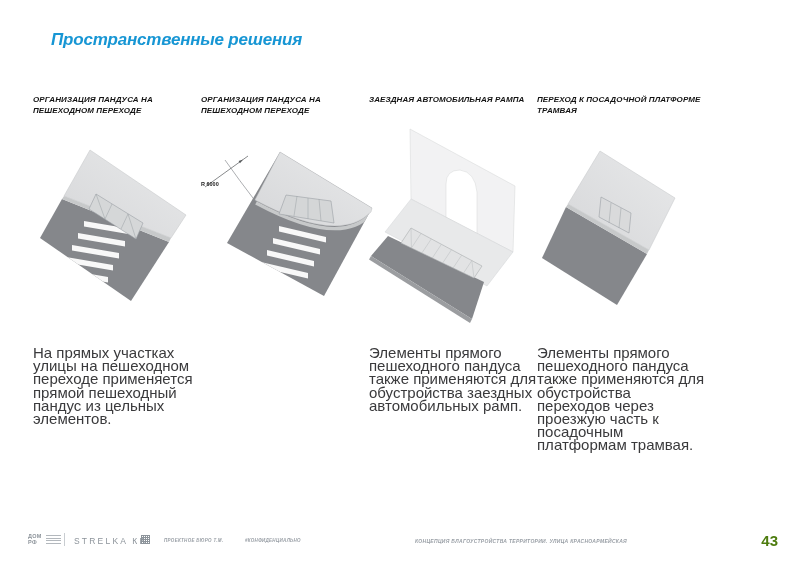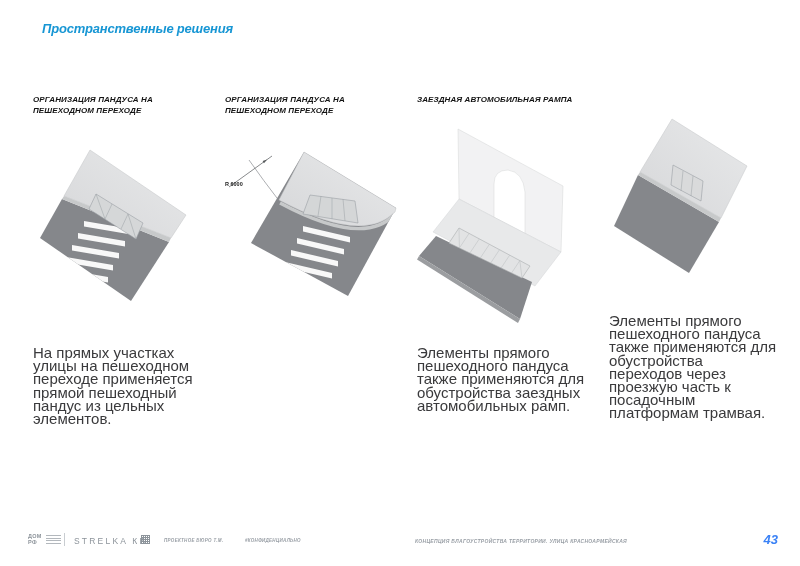--- a/index.html
+++ b/index.html
@@ -1,37 +1,37 @@
 <!DOCTYPE html>
 <html><head>
 <meta charset="utf-8">
 <style>
   html,body{margin:0;padding:0;background:#ffffff;}
   body{width:800px;height:566px;font-family:"Liberation Sans",sans-serif;position:relative;overflow:hidden;}
   .slide{position:absolute;inset:0;background:#ffffff;}
-  .title{position:absolute;left:35px;top:14px;margin:7px;font-size:13px;font-weight:bold;font-style:italic;color:#1796d4;letter-spacing:-0.2px;}
-  .cols{position:absolute;left:33px;top:94px;width:744px;display:grid;grid-template-columns:repeat(4,168px);column-gap:24px;}
+  .title{position:absolute;left:35px;top:14px;margin:16px;font-size:17px;font-weight:bold;font-style:italic;color:#1796d4;letter-spacing:-0.2px;}
+  .cols{position:absolute;left:33px;top:94px;width:744px;display:grid;grid-template-columns:repeat(4,168px);}
   .col{position:relative;}
   .col h2{margin:0;height:32px;font-size:8px;line-height:11px;font-weight:bold;font-style:italic;color:#131313;letter-spacing:0.1px;text-transform:uppercase;width:178px;}
   .col svg{display:block;margin-top:0;}
   .col p{margin:8px 0 0 0;font-size:15px;line-height:13.2px;color:#3a3a3c;width:170px;}
   .footer{position:absolute;left:0;top:528px;width:800px;height:30px;}
   .domrf{position:absolute;left:28px;top:6px;width:15px;color:#8c939a;font-weight:bold;font-size:5.5px;line-height:5.5px;letter-spacing:0.3px;}
   .fineprint{position:absolute;left:46px;top:7px;width:15px;}
   .fineprint i{display:block;height:1px;background:#b3b8bd;margin-bottom:1.6px;}
   .fdivider{position:absolute;left:64px;top:5px;width:1px;height:13px;background:#c9cdd1;}
   .strelka{position:absolute;left:74px;top:8px;font-size:8.5px;font-weight:500;letter-spacing:2.2px;color:#8c939a;}
   .qr{position:absolute;left:141px;top:7px;width:9px;height:9px;
       background-image:repeating-linear-gradient(0deg,#8c939a 0 1px,transparent 1px 2px),
                        repeating-linear-gradient(90deg,#8c939a 0 1px,transparent 1px 2px);}
   .tinycap{position:absolute;top:10px;font-size:4.5px;font-weight:bold;font-style:italic;color:#989ea5;letter-spacing:0.3px;white-space:nowrap;}
   .cap1{left:164px;}
   .cap2{left:245px;}
   .cap3{left:415px;font-size:5px;}
-  .pagenum{position:absolute;right:22px;top:4px;font-size:13px;font-weight:bold;font-style:italic;color:#3b82f6;}
+  .pagenum{position:absolute;right:22px;top:4px;font-size:15px;font-weight:bold;color:#4d7c0f;}
 </style>
 </head>
 <body>
 
 <div class="slide">
 
   <h1 class="title">Пространственные решения</h1>
 
   <div class="cols">
 
@@ -120,20 +120,21 @@
           <line x1="92.7" y1="129.1" x2="84.1" y2="142" stroke="#b9bcbe" stroke-width="0.5"></line>
           <line x1="102.8" y1="134.6" x2="94.6" y2="147" stroke="#b9bcbe" stroke-width="0.5"></line>
           <line x1="42" y1="102" x2="42.4" y2="122" stroke="#b9bcbe" stroke-width="0.5"></line>
           <line x1="102.8" y1="134.6" x2="105" y2="152" stroke="#b9bcbe" stroke-width="0.5"></line>
         </g>
       </svg>
       <p>Элементы прямого пешеходного пандуса также применяются для обустройства заездных автомобильных рамп.</p>
     </section>
 
     <section class="col">
+      <h2>ПЕРЕХОД К ПОСАДОЧНОЙ ПЛАТФОРМЕ ТРАМВАЯ</h2>
       <svg width="178" height="212" viewBox="0 0 178 212">
         <defs>
           <linearGradient id="g4" x1="0" y1="1" x2="1" y2="0">
             <stop offset="0" stop-color="#d6d7d9"></stop>
               <stop offset="1" stop-color="#e8e9ea"></stop>
           </linearGradient>
         </defs>
         <polygon points="29,81 110,128 80,179 5,132" fill="#85878b"></polygon>
         <polygon points="63,25 138,72 112,124 31,78" fill="url(#g4)" stroke="#c2c4c6" stroke-width="0.5"></polygon>
         <polygon points="31,78 112,124 110,128 29,81" fill="#c7c9ca"></polygon>

